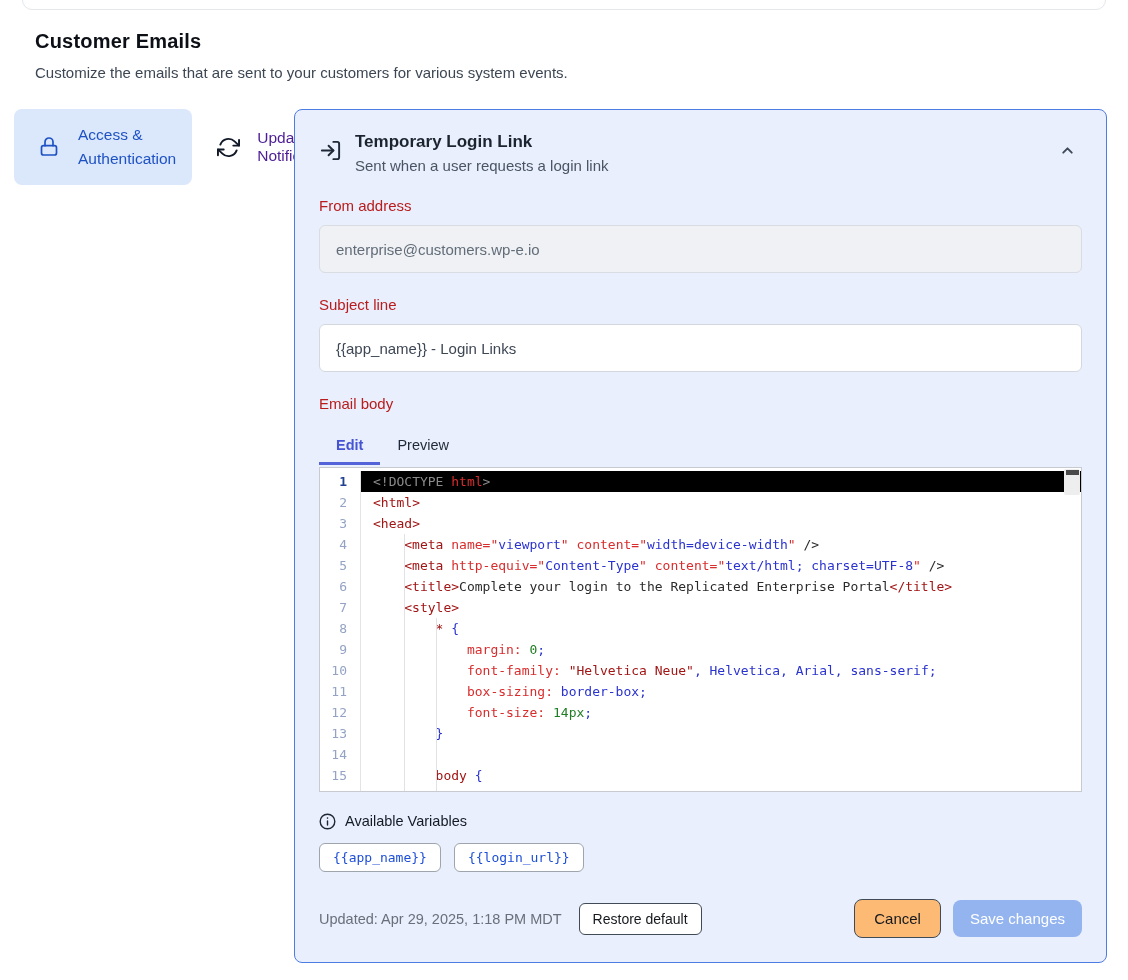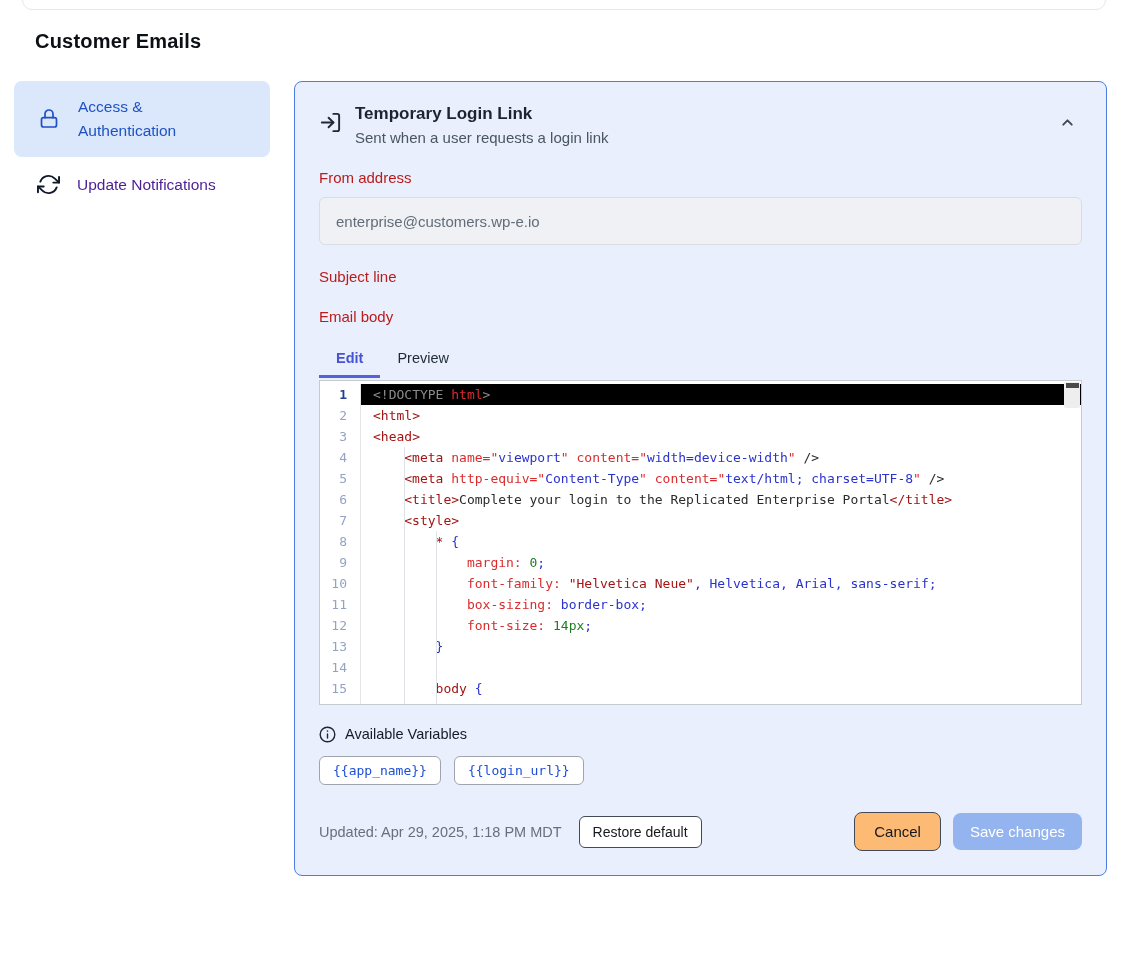--- a/index.html
+++ b/index.html
@@ -3,21 +3,21 @@
 <meta charset="utf-8">
 <style>
   html,body{margin:0;padding:0;background:#fff;}
   body{width:1128px;height:980px;position:relative;font-family:"Liberation Sans",sans-serif;overflow:hidden;-webkit-font-smoothing:antialiased;}
   .prev-card{position:absolute;left:22px;top:-42px;width:1082px;height:50px;border:1px solid #e4e7eb;border-radius:10px;background:#fff;}
   .page-head{padding:30px 0 0 35px;}
   .page-title{font-size:20px;font-weight:700;color:#0c1016;letter-spacing:.2px;}
   .page-sub{margin-top:11px;font-size:15px;color:#3d4754;}
   .layout{display:flex;align-items:flex-start;margin-top:28px;padding:0 21px 0 14px;}
   
-  .sidebar{width:256px;flex-shrink:0;display:flex;flex-direction:column;gap:2px;}
+  .sidebar{width:256px;flex-shrink:0;display:flex;flex-direction:row;gap:2px;}
   .side-item{display:flex;align-items:center;gap:17px;padding:14px 16px 14px 23px;border-radius:8px;font-size:15.5px;color:#4c1d95;cursor:pointer;}
   .side-item.active{background:#dbe7fb;color:#1e52c4;font-weight:500;}
   .side-item .icn{flex-shrink:0;display:flex;}
   .side-item .lbl.wrap{max-width:128px;line-height:1.55;}
   
   .panel{flex:1;margin-left:24px;background:#e9effc;border:1.5px solid #4d7ce2;border-radius:8px;padding:22px 24px 24px;box-sizing:border-box;}
   .panel-header{display:flex;gap:13px;position:relative;padding-right:40px;}
   .panel-header .icn{margin-top:7px;}
   .panel-title{font-size:17px;font-weight:700;color:#1c2430;}
   .panel-sub{margin-top:5px;font-size:15px;color:#4a5564;}
@@ -61,20 +61,21 @@
   .btn-save{margin-left:12px;padding:10px 17px;font-size:15px;border:none;border-radius:8px;background:#93b4ef;color:#fff;}
   svg{display:block;}
 </style>
 </head>
 <body>
 
 <div class="prev-card"></div>
 
 <div class="page-head">
   <div class="page-title">Customer Emails</div>
+  <div class="page-sub">Customize the emails that are sent to your customers for various system events.</div>
 </div>
 
 <div class="layout">
 
   <div class="sidebar">
     <div class="side-item active">
       <span class="icn">
         <svg width="24" height="24" viewBox="0 0 24 24" fill="none" stroke="currentColor" stroke-width="1.7" stroke-linecap="round" stroke-linejoin="round">
           <rect x="4.5" y="10.7" width="15" height="9.3" rx="2"></rect>
           <path d="M8 10.7V7a4 4 0 0 1 8 0v3.7"></path>
@@ -112,20 +113,21 @@
         <svg width="17" height="17" viewBox="0 0 16 16" fill="none" stroke="currentColor" stroke-width="1.8" stroke-linecap="round" stroke-linejoin="round">
           <polyline points="4 10 8 6 12 10"></polyline>
         </svg>
       </span>
     </div>
 
     <div class="field-label">From address</div>
     <input class="text-input disabled" readonly="" value="enterprise@customers.wp-e.io" style="">
 
     <div class="field-label">Subject line</div>
+    <input class="text-input" value="{{app_name}} - Login Links" style="">
 
     <div class="field-label">Email body</div>
 
     <div class="tabs">
       <div class="tab active">Edit</div>
       <div class="tab">Preview</div>
     </div>
 
     <div class="editor">
       <div class="editor-inner">

